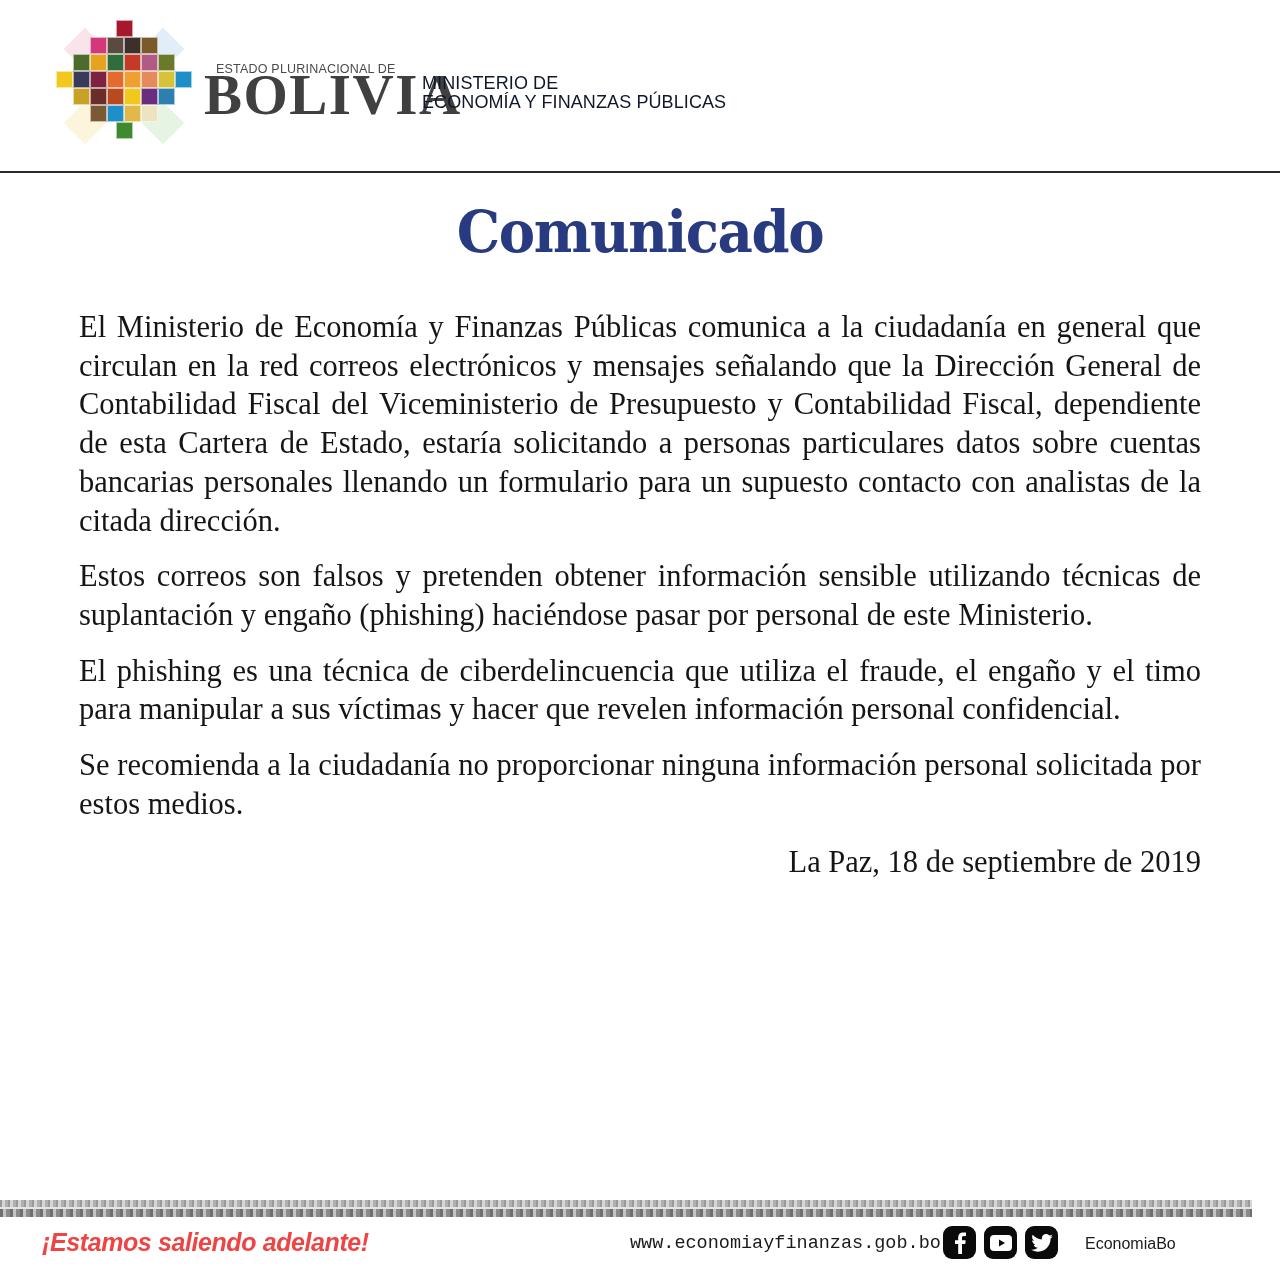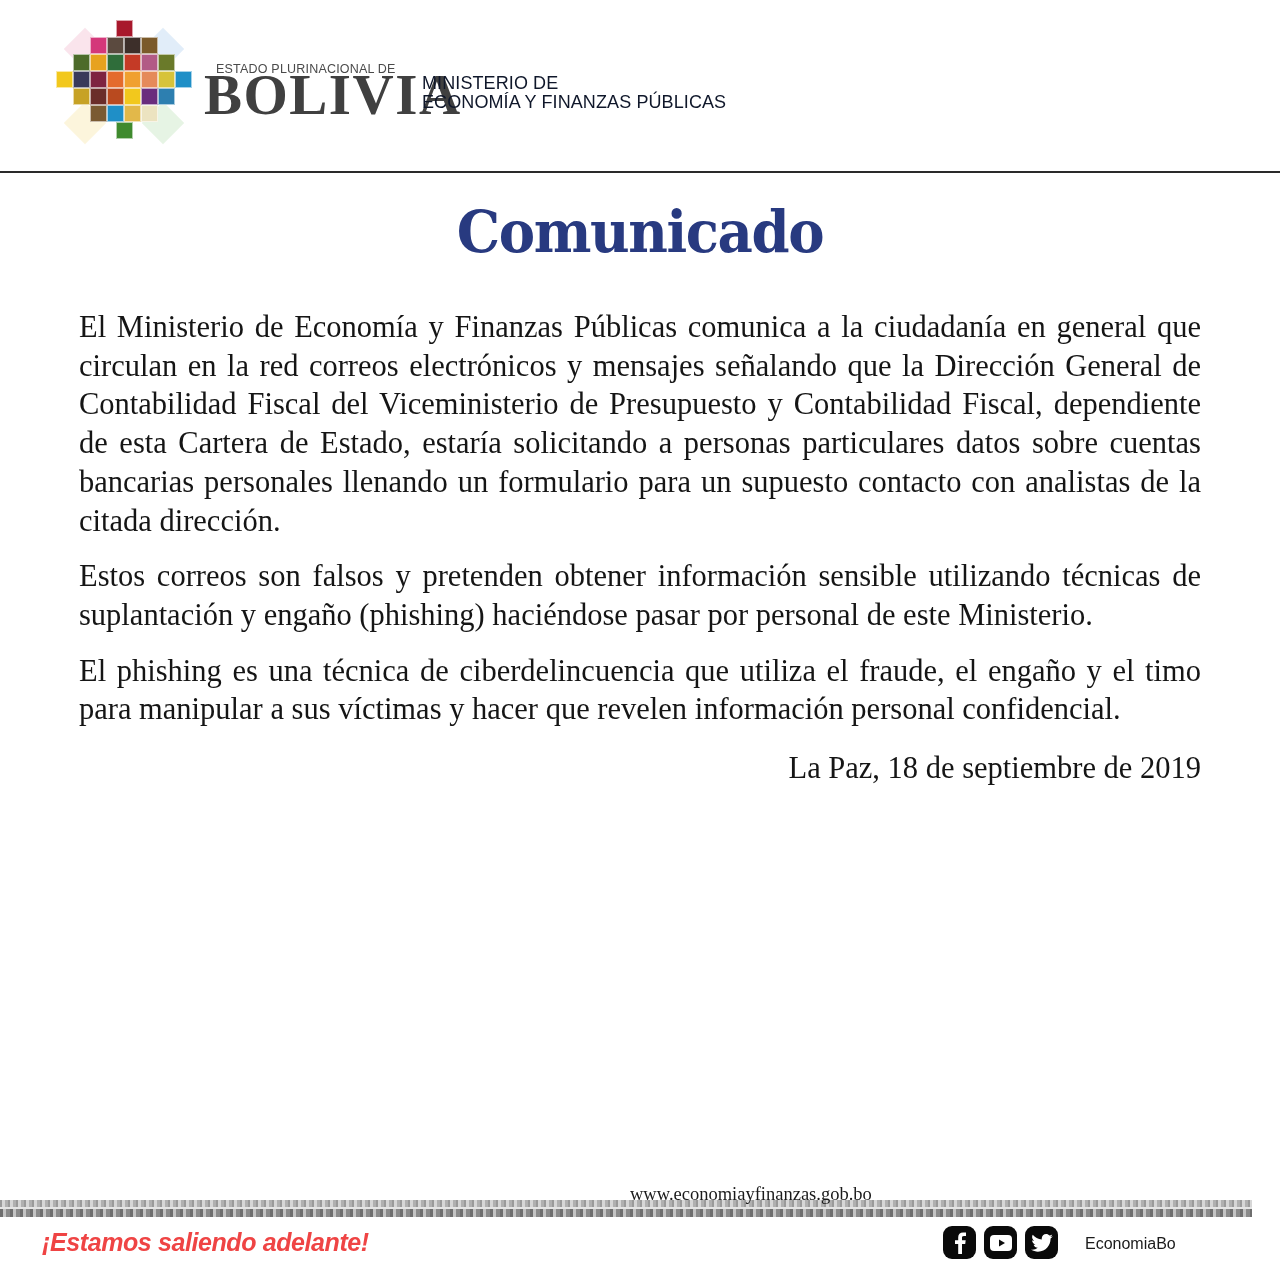--- a/index.html
+++ b/index.html
@@ -132,22 +132,22 @@
       font-family: "Liberation Sans", sans-serif;
       font-weight: bold;
       font-style: italic;
       font-size: 25px;
       line-height: 30px;
       color: #ef4444;
       letter-spacing: -0.4px;
     }
     .site-url {
       position: absolute;
-      left: 630px; top: 1183px;
-      font-family: Liberation Serif, serif;
+      left: 630px; top: 1233px;
+      font-family: Liberation Mono, monospace;
       font-size: 18.5px;
       line-height: 22px;
       color: #1a1a1a;
     }
     .social {
       position: absolute;
       left: 943px; top: 1226px;
       display: flex;
       gap: 8px;
     }
@@ -230,20 +230,21 @@
 
   <div class="header-rule"></div>
 </header>
 
 <h1 class="title" style="margin:0;">Comunicado</h1>
 
 <main class="content">
   <p>El Ministerio de Economía y Finanzas Públicas comunica a la ciudadanía en general que circulan en la red correos electrónicos y mensajes señalando que la Dirección General de Contabilidad Fiscal del Viceministerio de Presupuesto y Contabilidad Fiscal, dependiente de esta Cartera de Estado, estaría solicitan­do a personas particulares datos sobre cuentas bancarias personales llenando un formulario para un supuesto contacto con analistas de la citada dirección.</p>
   <p>Estos correos son falsos y pretenden obtener información sensible utilizando técnicas de suplantación y engaño (phishing) haciéndose pasar por personal de este Ministerio.</p>
   <p>El phishing es una técnica de ciberdelincuencia que utiliza el fraude, el enga­ño y el timo para manipular a sus víctimas y hacer que revelen información personal confidencial.</p>
+  <p>Se recomienda a la ciudadanía no proporcionar ninguna información perso­nal solicitada por estos medios.</p>
   <p class="date">La Paz, 18 de septiembre de 2019</p>
 </main>
 
 <footer>
   <div class="chain-divider"></div>
 
   <div class="slogan">¡Estamos saliendo adelante!</div>
 
   <div class="site-url">www.economiayfinanzas.gob.bo</div>
 

